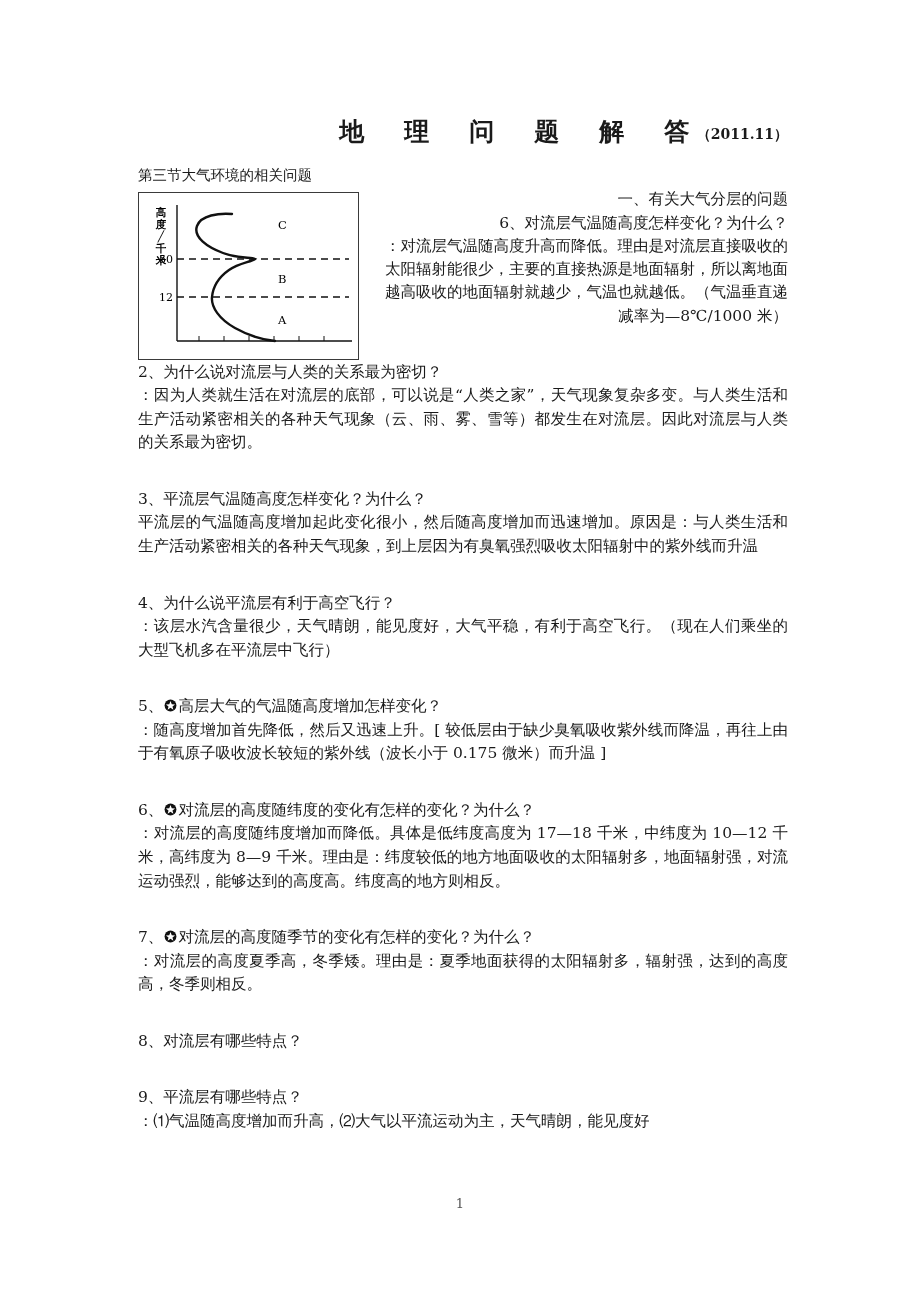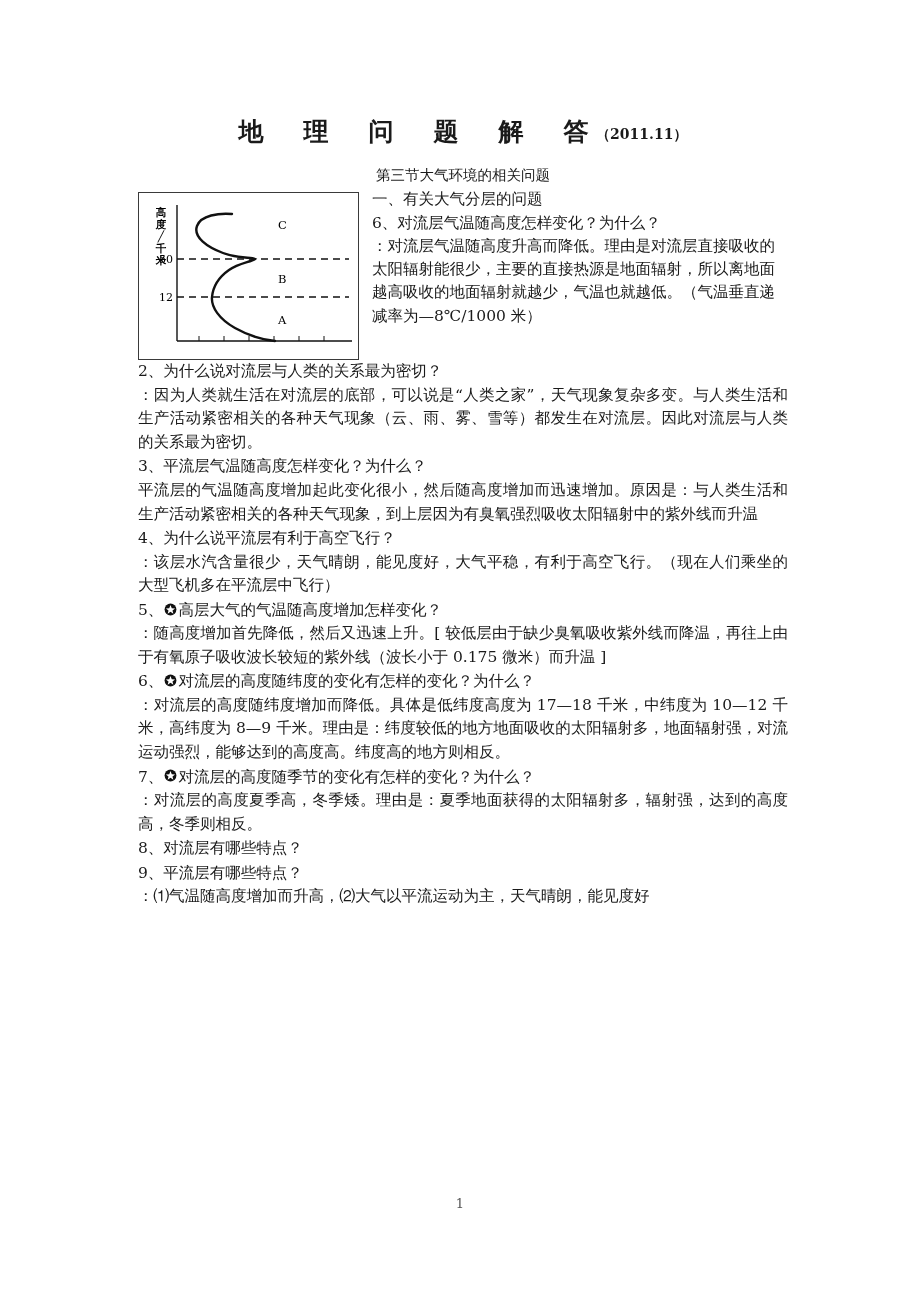--- a/index.html
+++ b/index.html
@@ -21,42 +21,41 @@
   }
   .content {
     position: absolute;
     left: 138px;
     top: 0;
     width: 650px;
   }
 
   
   .doc-title {
-    text-align: center;
+    text-align: right;
     font-size: 25px;
     font-weight: bold;
     letter-spacing: 0.30em;
     margin: 0;
     padding-top: 118px;
     line-height: 1.1;
     white-space: nowrap;
   }
   .doc-title .date {
     font-size: 14px;
     letter-spacing: 0;
     font-weight: bold;
     vertical-align: 1px;
   }
 
   
   .section-heading {
     font-size: 14.5px;
     margin-top: 19px;
     line-height: 1.5;
-    text-align: center;
   }
 
   
   .figure-wrap {
     float: left;
     width: 225px;
     margin-top: 6px;
     margin-right: 9px;
   }
   .figure-box {
@@ -71,28 +70,29 @@
 
   .qa-right {
     overflow: hidden;
     font-size: 15.5px;
     line-height: 1.50;
   }
   .qa-right .ln { margin: 0; }
 
   .first-block {
     margin-top: 2px;
+    text-align: right;
   }
 
   
   .qa {
     clear: both;
     font-size: 15.5px;
     line-height: 1.52;
-    margin-top: 1px;
+    margin-top: 33px;
   }
   .qa p { margin: 0; }
   .q { }
   .a { text-align: justify; }
 
   .mark-icon {
     display: inline-block;
     width: 0.85em;
     height: 0.85em;
     position: relative;

